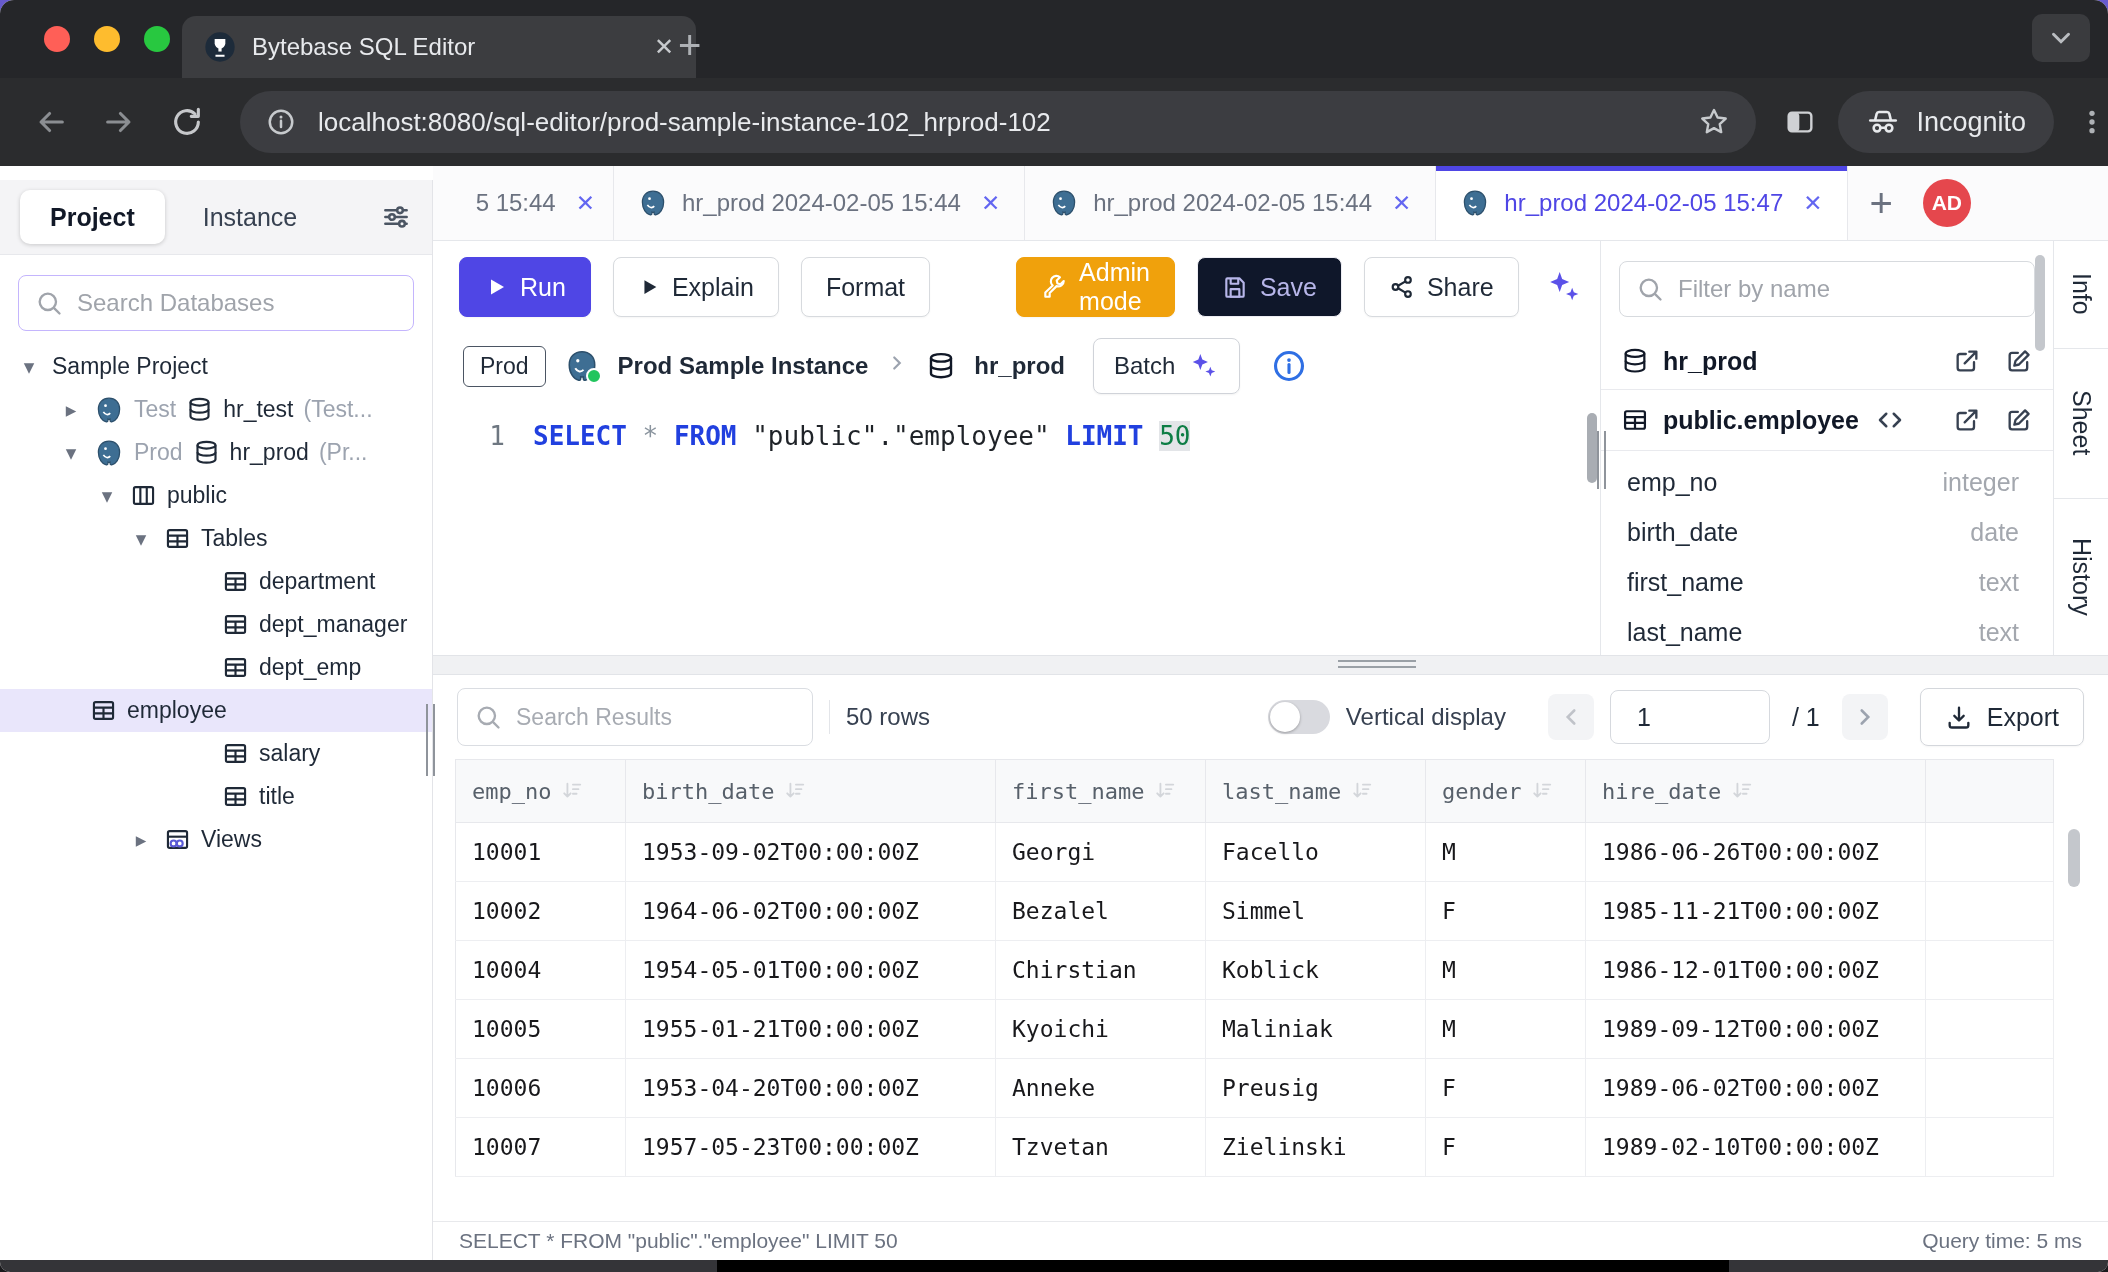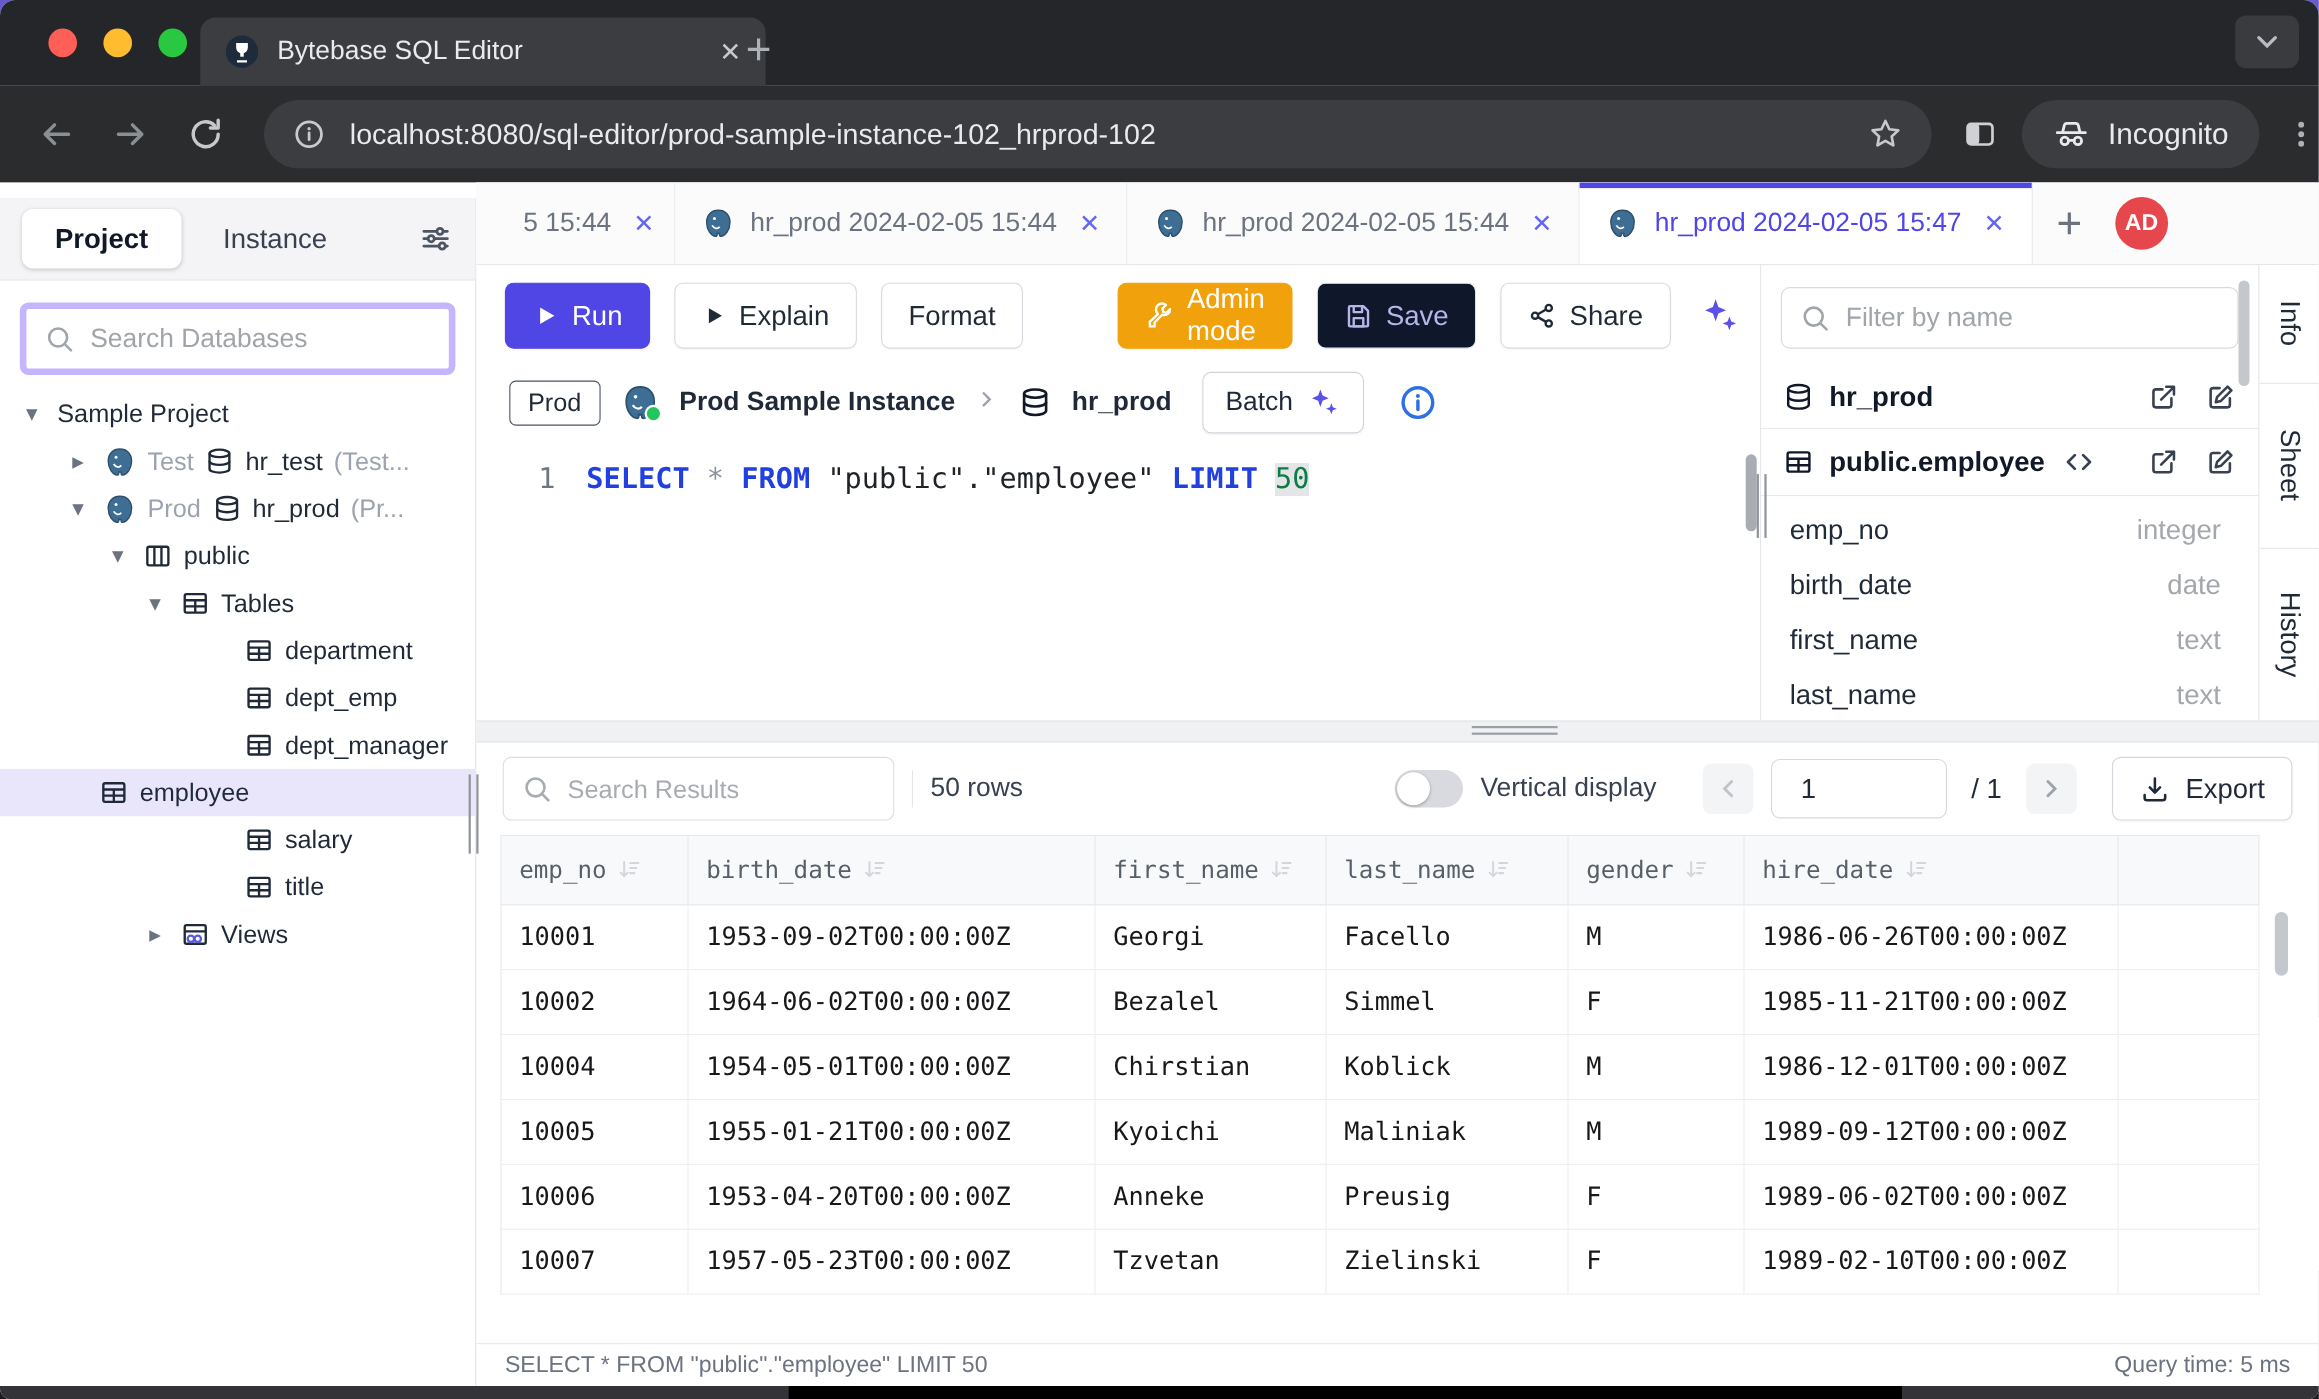--- a/index.html
+++ b/index.html
@@ -34,21 +34,21 @@
 
   
   .content{position:absolute;top:166px;left:0;right:0;bottom:12px;display:flex;background:#fff;}
 
   
   .sidebar{width:432px;flex:0 0 432px;border-right:1px solid #e3e4e8;display:flex;flex-direction:column;background:#fff;position:relative;margin-top:14px;}
   .sb-head{height:74px;background:#f4f4f6;border-bottom:1px solid #e7e8ec;display:flex;align-items:center;padding:0 20px;gap:8px;}
   .sb-tab{height:54px;display:flex;align-items:center;padding:0 30px;border-radius:10px;font-size:25px;color:#374151;}
   .sb-tab.active{background:#fff;box-shadow:0 1px 4px rgba(0,0,0,.18);color:#111827;font-weight:700;}
   .sb-sliders{margin-left:auto;color:#4b5563;}
-  .sb-search{margin:20px 18px 14px;height:54px;border:6px solid #c4b5fd;border-radius:8px;display:flex;align-items:center;gap:14px;padding:0 16px;color:#a0a4ab;font-size:24px;background:#fff;}
+  .sb-search{margin:20px 18px 14px;height:54px;border:1px solid #c4b5fd;border-radius:8px;display:flex;align-items:center;gap:14px;padding:0 16px;color:#a0a4ab;font-size:24px;background:#fff;}
   .tree{flex:1;overflow:hidden;font-size:23px;color:#1f2937;}
   .trow{height:43px;display:flex;align-items:center;gap:10px;white-space:nowrap;}
   .trow.selected{background:#e9e6fb;}
   .trow .caret{width:26px;color:#6b7280;font-size:21px;text-align:center;}
   .trow .env{color:#9ca3af;}
   .trow .sfx{color:#9ca3af;}
   .sb-grip{position:absolute;top:524px;right:-3px;height:72px;display:flex;gap:5px;}
   .sb-grip i{width:2px;background:#8f949b;display:block;}
 
   
@@ -337,30 +337,30 @@
             </span>
             <span class="nm">department</span>
           </div>
           <div class="trow" style="padding-left: 222px;">
             <span class="ic">
               <svg width="27" height="27" viewBox="0 0 24 24" fill="none" stroke="#1f2937" stroke-width="1.9">
                 <rect x="3.5" y="4.5" width="17" height="15" rx="1.5"></rect>
                 <path d="M3.5 9.5h17M3.5 14.5h17M12 9.5v10"></path>
               </svg>
             </span>
-            <span class="nm">dept_emp</span>
+            <span class="nm">dept_manager</span>
           </div>
           <div class="trow" style="padding-left: 222px;">
             <span class="ic">
               <svg width="27" height="27" viewBox="0 0 24 24" fill="none" stroke="#1f2937" stroke-width="1.9">
                 <rect x="3.5" y="4.5" width="17" height="15" rx="1.5"></rect>
                 <path d="M3.5 9.5h17M3.5 14.5h17M12 9.5v10"></path>
               </svg>
             </span>
-            <span class="nm">dept_manager</span>
+            <span class="nm">dept_emp</span>
           </div>
           <div class="trow selected" style="padding-left: 90px;">
             <span class="ic">
               <svg width="27" height="27" viewBox="0 0 24 24" fill="none" stroke="#1f2937" stroke-width="1.9">
                 <rect x="3.5" y="4.5" width="17" height="15" rx="1.5"></rect>
                 <path d="M3.5 9.5h17M3.5 14.5h17M12 9.5v10"></path>
               </svg>
             </span>
             <span class="nm">employee</span>
           </div>

